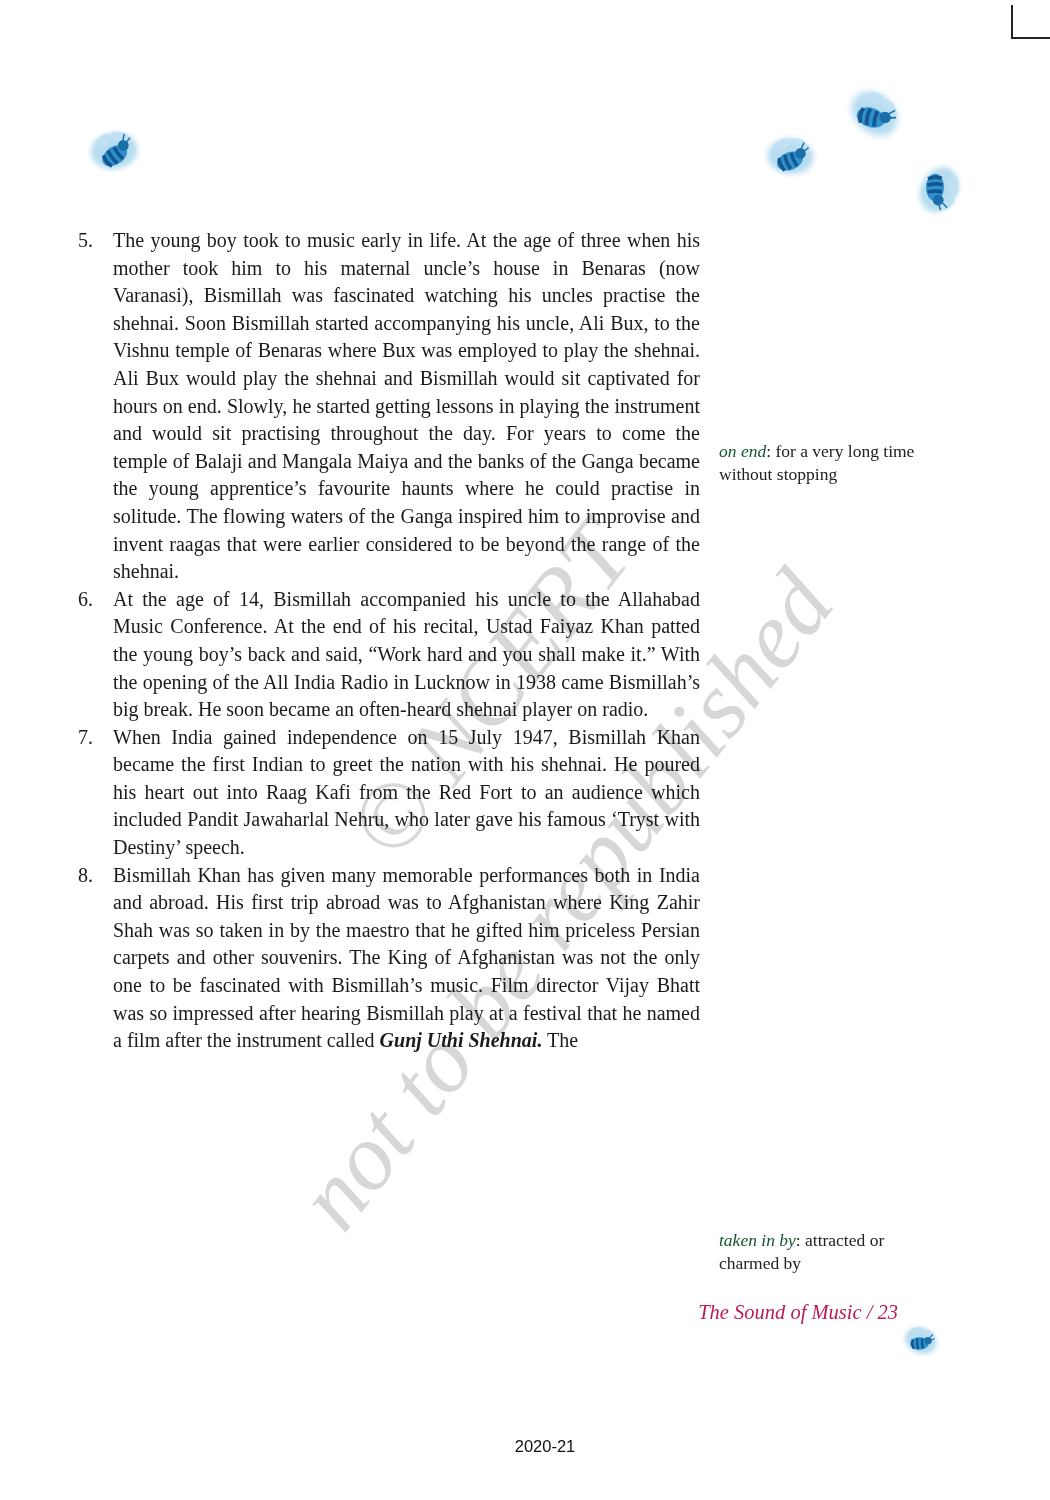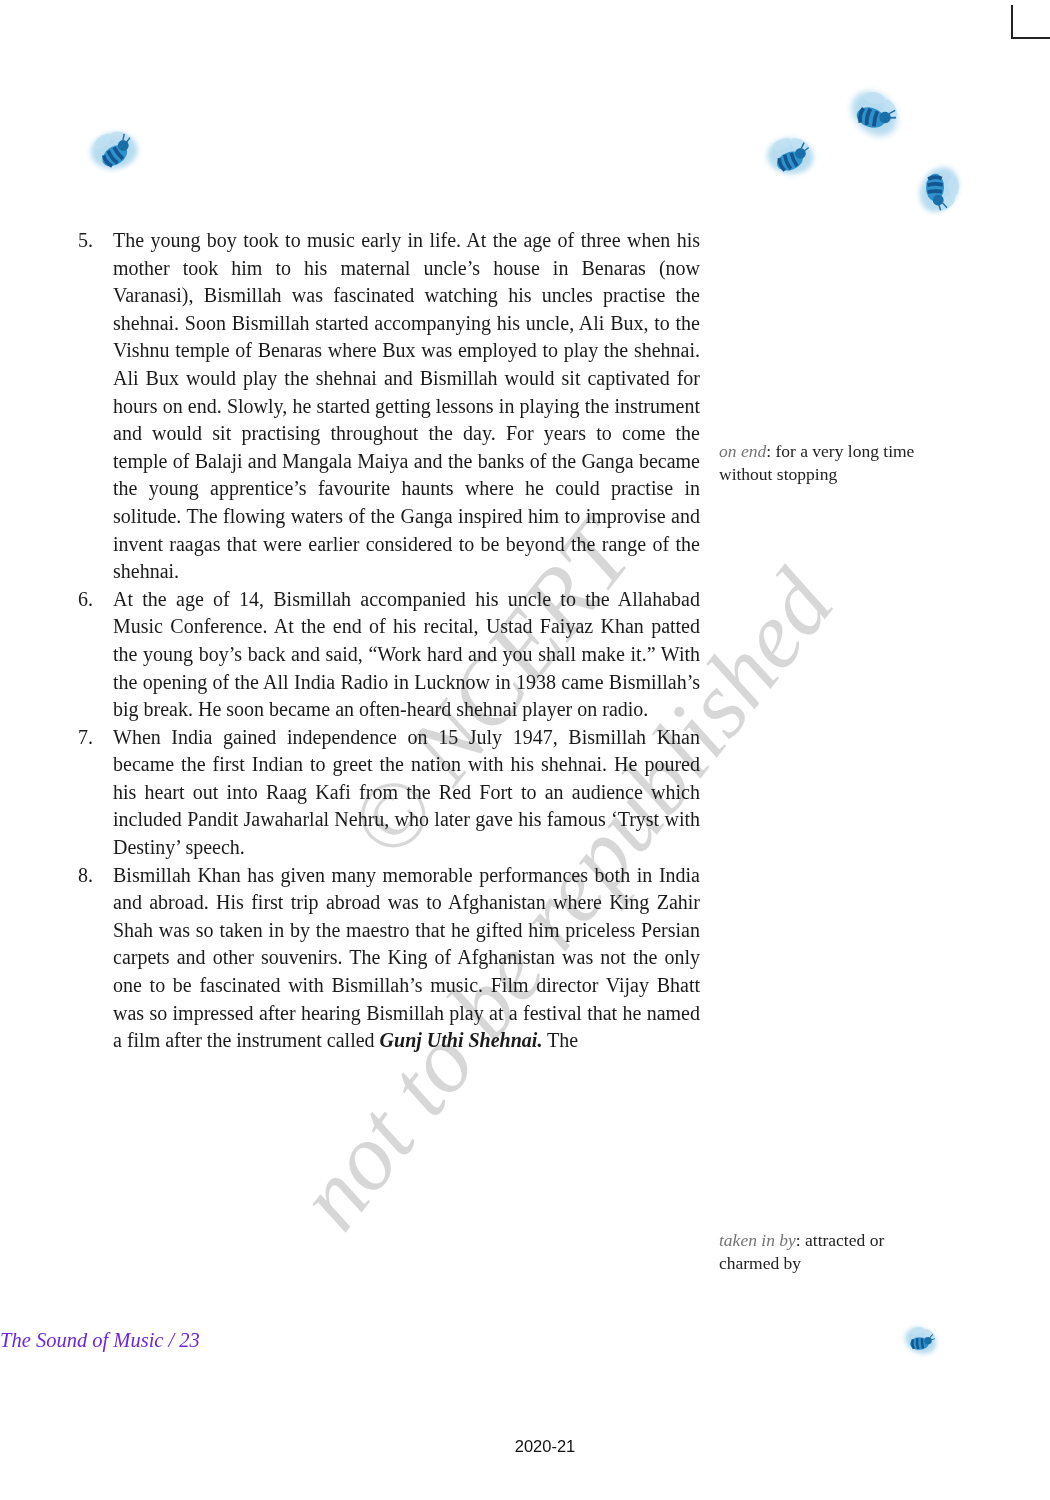--- a/index.html
+++ b/index.html
@@ -24,25 +24,25 @@
   .para-body{flex:1;text-align:justify;}
   .ital{font-style:italic;font-weight:bold;}
   
   .margin-note{
     position:absolute;left:719px;width:196px;z-index:1;
     font-size:17.5px;line-height:22.5px;color:#222;
   }
   .note-1{top:440px;}
   .note-2{top:1229px;}
   .note-3{top:1232px;}
-  .term{font-style:italic;color:#737373;}
+  .term{font-style:italic;color:#14532d;}
   
   .footer-line{
-    position:absolute;top:1329px;left:0;width:898px;text-align:left;
-    font-style:italic;font-size:20.5px;color:#6d28d9;white-space:nowrap;z-index:1;
+    position:absolute;top:1301px;left:0;width:898px;text-align:right;
+    font-style:italic;font-size:20.5px;color:#be185d;white-space:nowrap;z-index:1;
   }
   .year{
     position:absolute;top:1437px;left:0;width:100%;text-align:center;
     font-family:"Liberation Sans", sans-serif;font-size:16.5px;color:#111;z-index:1;padding-left:20px;
   }
   
   .crop-v{position:absolute;left:1011px;top:5px;width:2px;height:34px;background:#222;z-index:2;}
   .crop-h{position:absolute;left:1011px;top:37px;width:39px;height:2px;background:#222;z-index:2;}
   
   .bee{position:absolute;z-index:0;}

